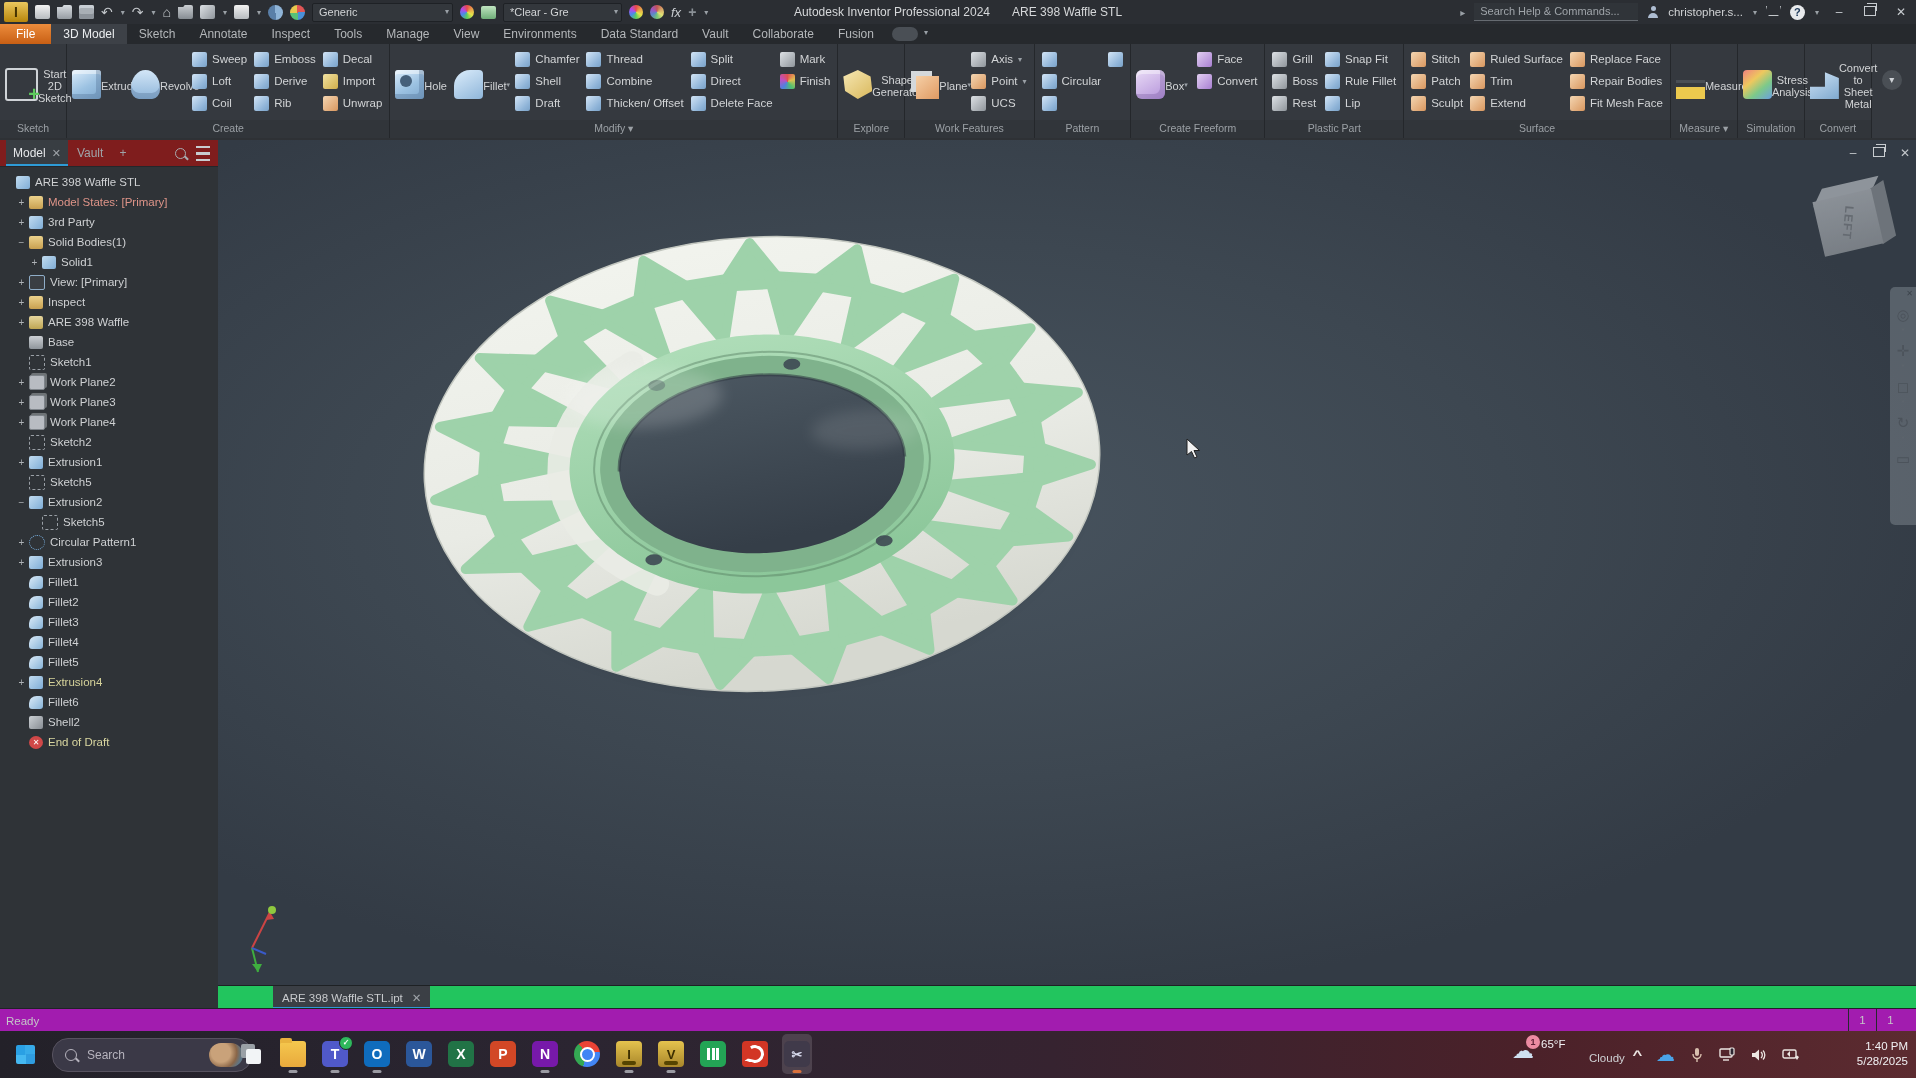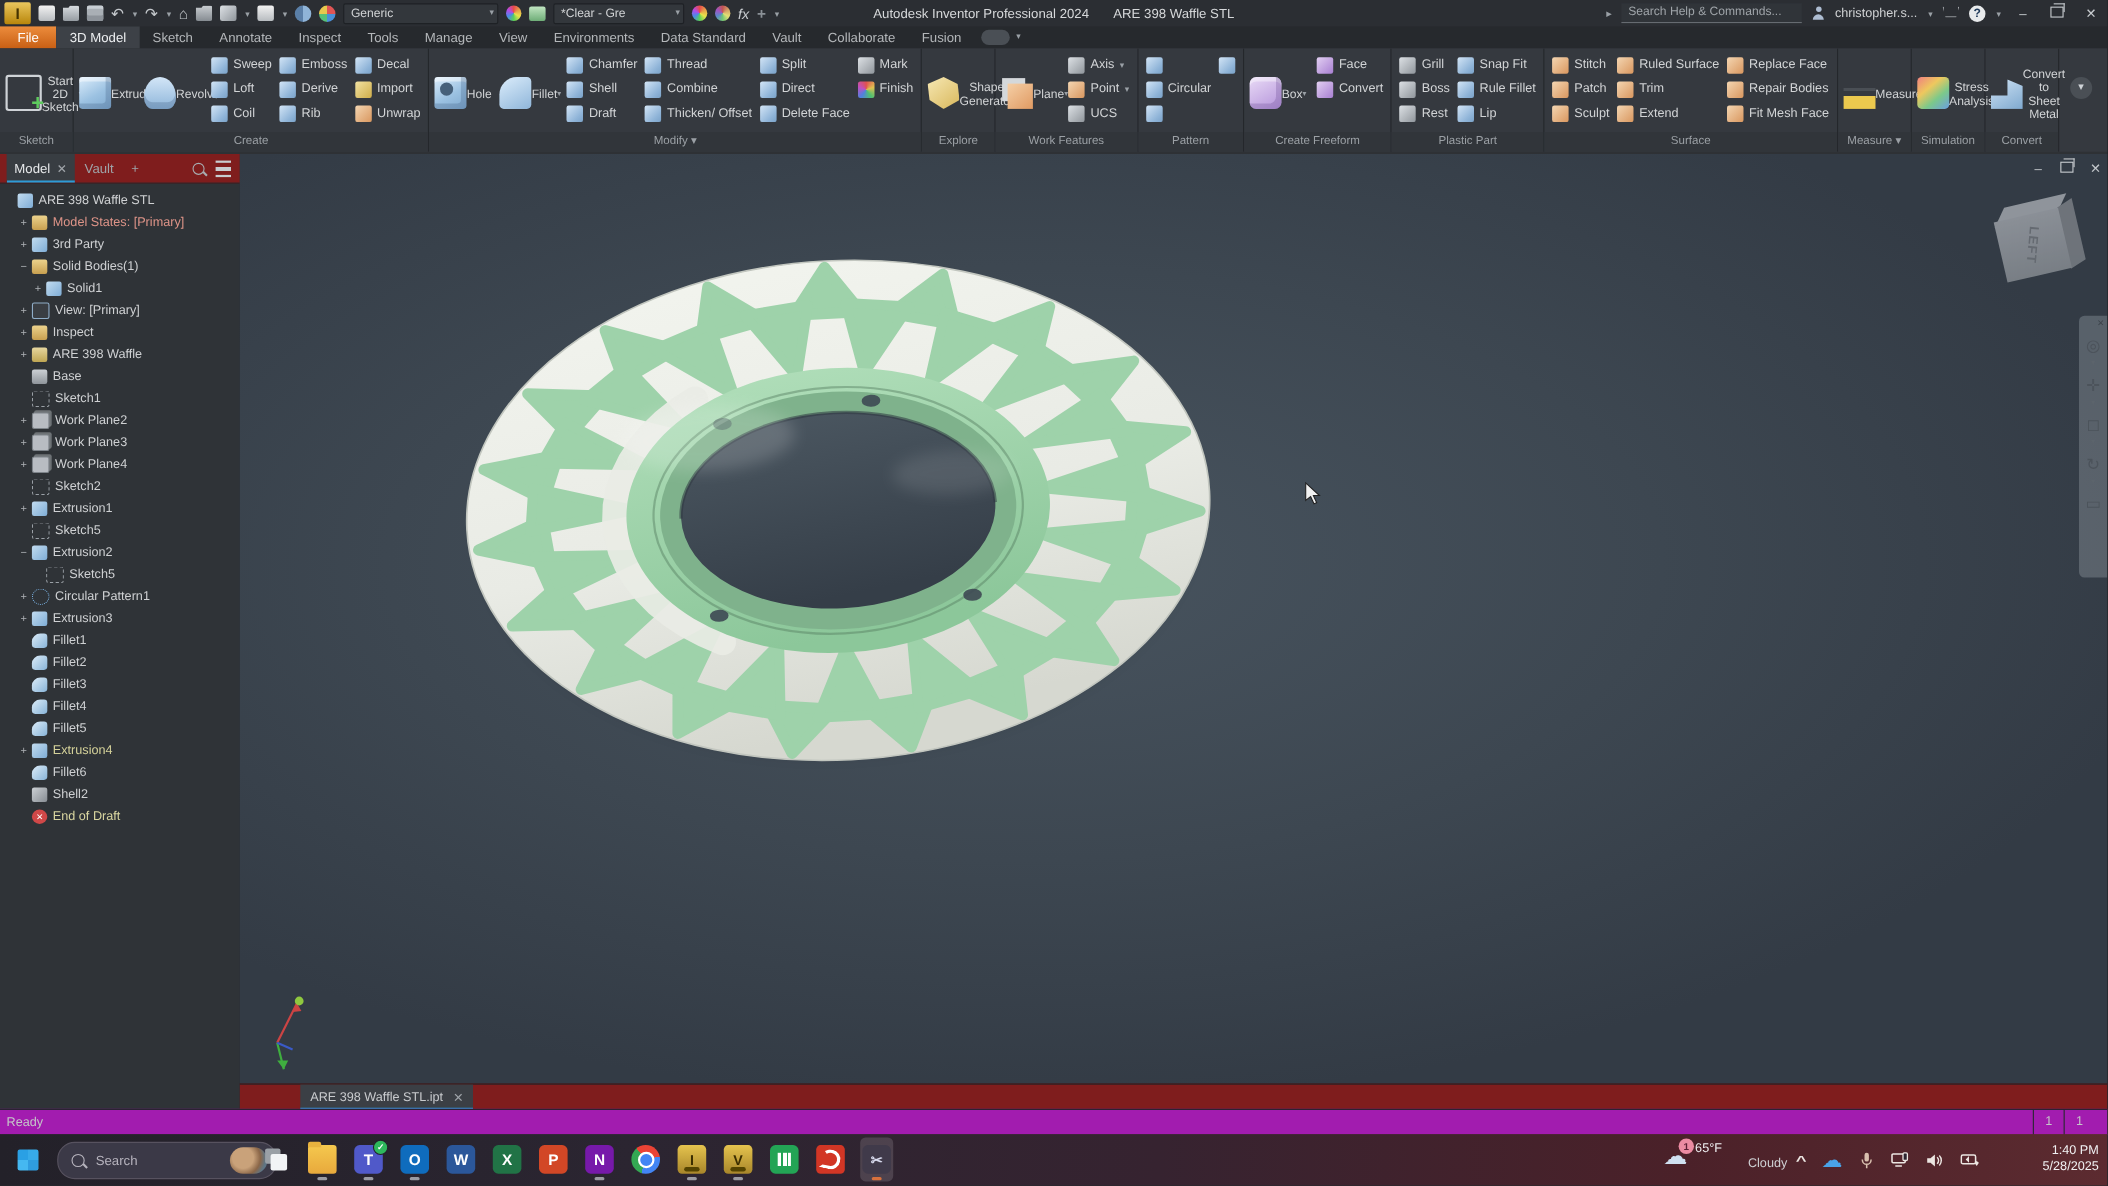--- a/index.html
+++ b/index.html
@@ -120,21 +120,21 @@
   .vc-side{position:absolute;left:63px;top:10px;width:15px;height:57px;background:#9ea2a6;transform:skewY(-20deg);}
   .vc-lbl{transform:rotate(108deg);font-size:12px;font-weight:bold;color:#8e9296;letter-spacing:1px;}
   #navbar{position:absolute;right:0;top:147px;width:26px;height:236px;background:rgba(176,184,192,.30);
           border-radius:5px 0 0 5px;display:flex;flex-direction:column;align-items:center;padding-top:2px;}
   #navbar .nx{font-size:8px;color:#3c434b;align-self:flex-end;margin-right:3px;}
   .navic{color:#4c535b;font-size:15px;line-height:15px;margin-top:9px;}
   .navsep{font-size:7px;color:#5c646c;margin-top:4px;}
   #triad{position:absolute;left:18px;top:758px;}
   #cursor{position:absolute;left:968px;top:298px;}
   
-  #tabstrip{position:absolute;left:218px;right:0;top:985px;height:23px;background:#7f1d1d;border-top:1px solid #1e2124;display:flex;}
+  #tabstrip{position:absolute;left:218px;right:0;top:985px;height:23px;background:#22c55e;border-top:1px solid #1e2124;display:flex;}
   .doctab{margin-left:55px;padding:0 9px;background:#3b3f45;color:#c8cacd;font-size:11.5px;display:flex;
           align-items:center;gap:9px;box-shadow:inset 0 -2px 0 #2e9bd6;white-space:nowrap;}
   .doctab .x{color:#9fa4a9;}
   
   #statusbar{position:absolute;left:0;right:0;top:1008px;height:23px;background:#a21caf;border-top:1px solid #202327;
              display:flex;align-items:center;color:#c4c6c8;font-size:11.5px;padding-left:6px;}
   #statcells{position:absolute;right:12px;top:0;bottom:0;display:flex;}
   .scell{width:27px;border-left:1px solid #26292d;text-align:center;line-height:22px;}
   
   #taskbar{position:absolute;left:0;right:0;bottom:0;height:47px;

